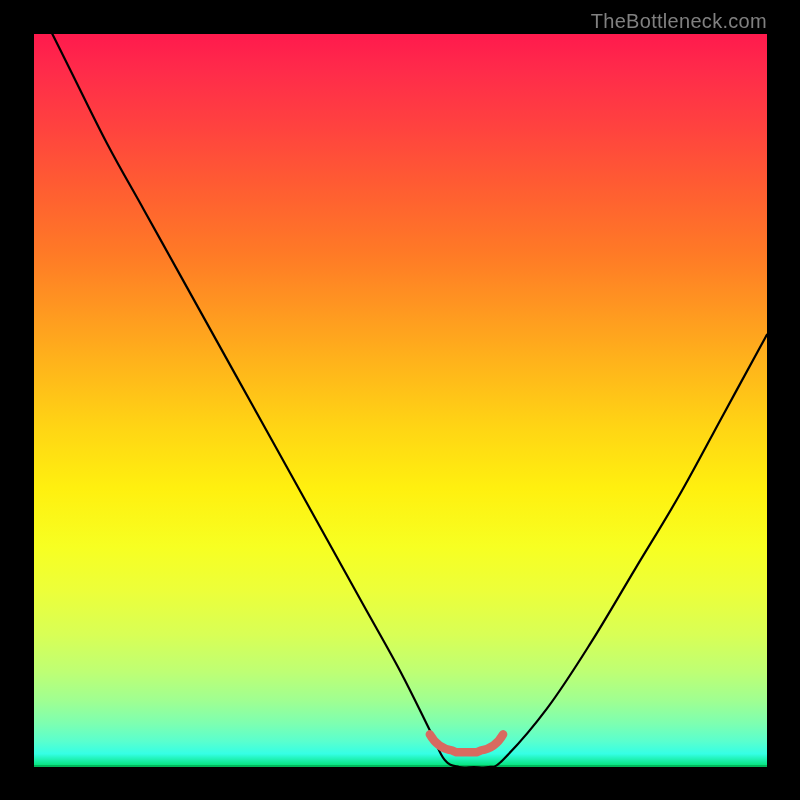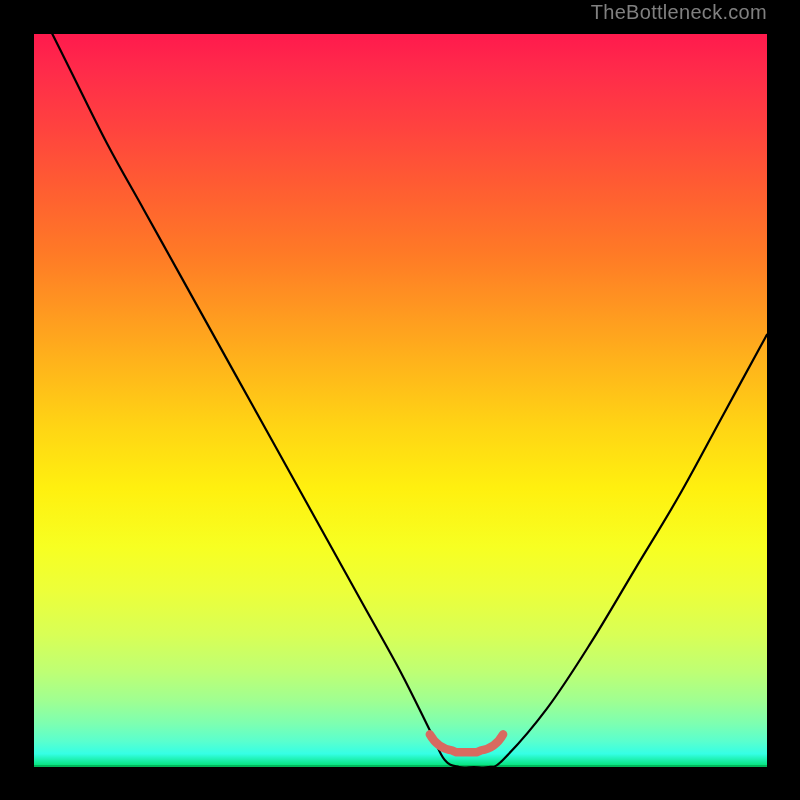--- a/index.html
+++ b/index.html
@@ -63,14 +63,14 @@
 <div class="frame">
 
   <div class="plot-area" style="left: 34px; top: 34px; width: 733px; height: 733px;"></div>
   <div class="edge-strip" style="left: 34px; top: 765px; width: 733px;"></div>
 
   <svg class="curve" width="800" height="800">
     <path fill="none" stroke-width="2.2" stroke-linejoin="round" stroke-linecap="round" d="M 34 -2.650000000000034 C 40.597 10.543999999999977, 57.456 44.26200000000003, 70.65 70.65000000000003 C 83.84400000000001 97.03800000000004, 94.106 118.88140000000003, 107.3 143.95000000000002 C 120.494 169.0186, 130.756 186.17079999999999, 143.95 209.92 C 157.14399999999998 233.6692, 167.406 252.14079999999998, 180.6 275.89 C 193.79399999999998 299.6392, 204.056 318.11080000000004, 217.25 341.86 C 230.444 365.6092, 240.70600000000002 384.0808, 253.9 407.83 C 267.094 431.57919999999996, 277.356 450.05080000000004, 290.55 473.8 C 303.744 497.5492, 314.006 516.0208, 327.2 539.77 C 340.394 563.5192, 350.656 581.9908, 363.85 605.74 C 377.04400000000004 629.4892, 388.6254 649.2802, 400.5 671.71 C 412.3746 694.1398, 421.90360000000004 714.5172, 429.82000000000005 730.35 C 437.73640000000006 746.1828, 439.2024 753.073, 444.48 759.67 C 449.7576 766.2669999999999, 453.8624 765.6806, 459.14 767 C 464.4176 768.3194, 468.5224 767, 473.8 767 C 479.0776 767, 483.1824 768.3194, 488.46 767 C 493.7376 765.6806, 492.5648 770.2252, 503.12 759.67 C 513.6752 749.1148, 531.2672 729.4704, 547.1 708.36 C 562.9328 687.2496, 575.2472 667.4585999999999, 591.08 642.39 C 606.9128000000001 617.3214, 619.2271999999999 595.4780000000001, 635.06 569.09 C 650.8928 542.702, 663.2072 523.4974, 679.04 495.79 C 694.8728 468.0826, 707.1872 444.1868, 723.02 415.16 C 738.8528 386.13320000000004, 759.0836 349.0434, 767 334.53000000000003" stroke="#000000"></path>
     <path fill="none" stroke-width="8.5" stroke-linejoin="round" stroke-linecap="round" d="M 429.82000000000005 734.34 Q 437.82000000000005 748.34, 451.82000000000005 750.34 L 456.47 752.34 L 476.47 752.34 L 481.12 750.34 Q 495.12 748.34, 503.12 734.34" stroke="#d86a60"></path>
   </svg>
 
-  <div class="watermark" style="right: 33px; top: 1px;">TheBottleneck.com</div>
+  <div class="watermark" style="right: 33px; top: 10px;">TheBottleneck.com</div>
 </div>
 
 </body></html>

